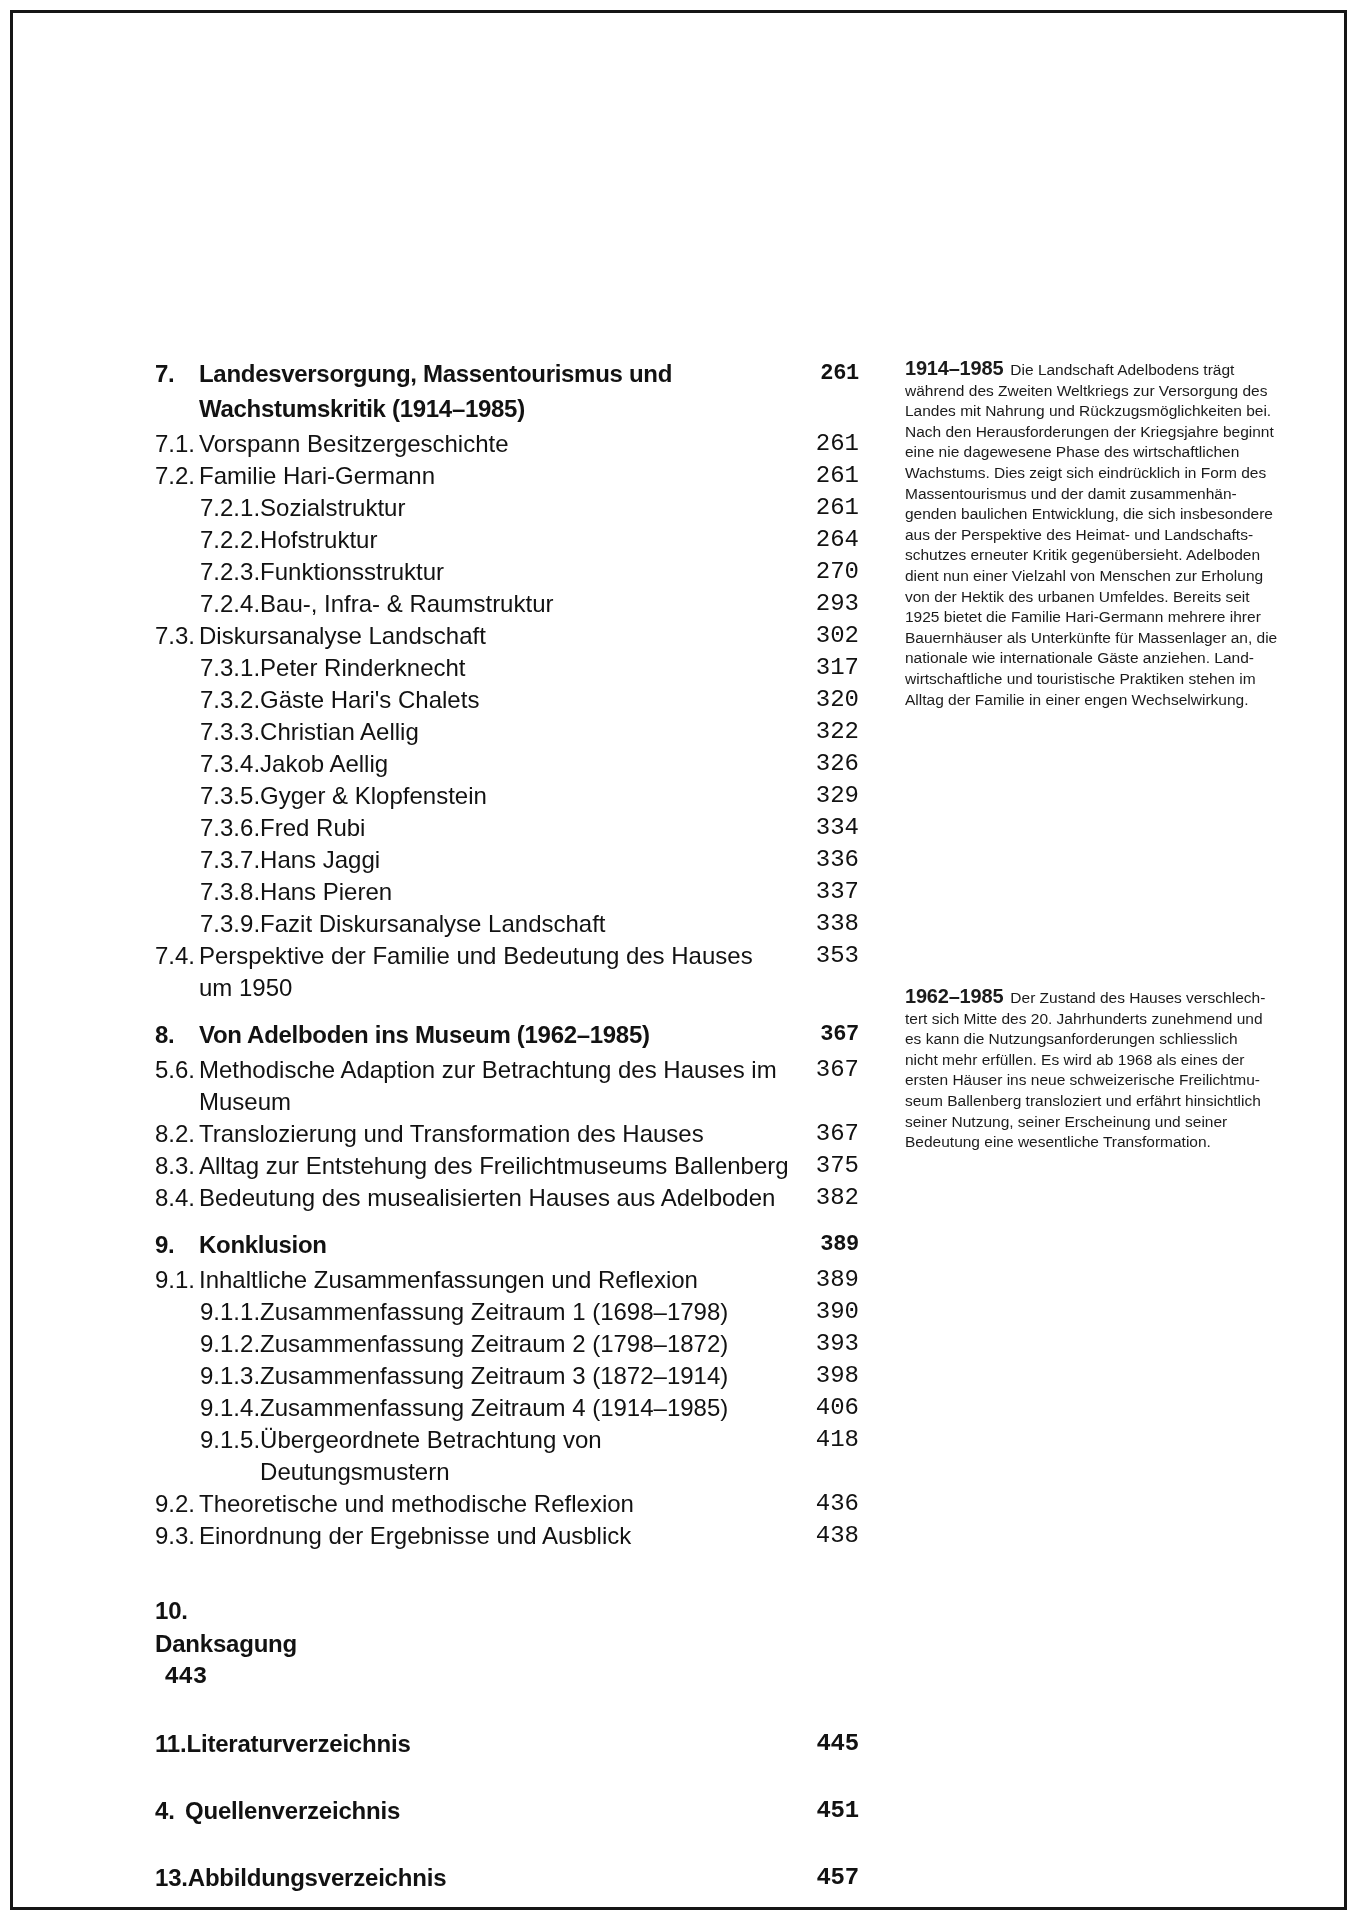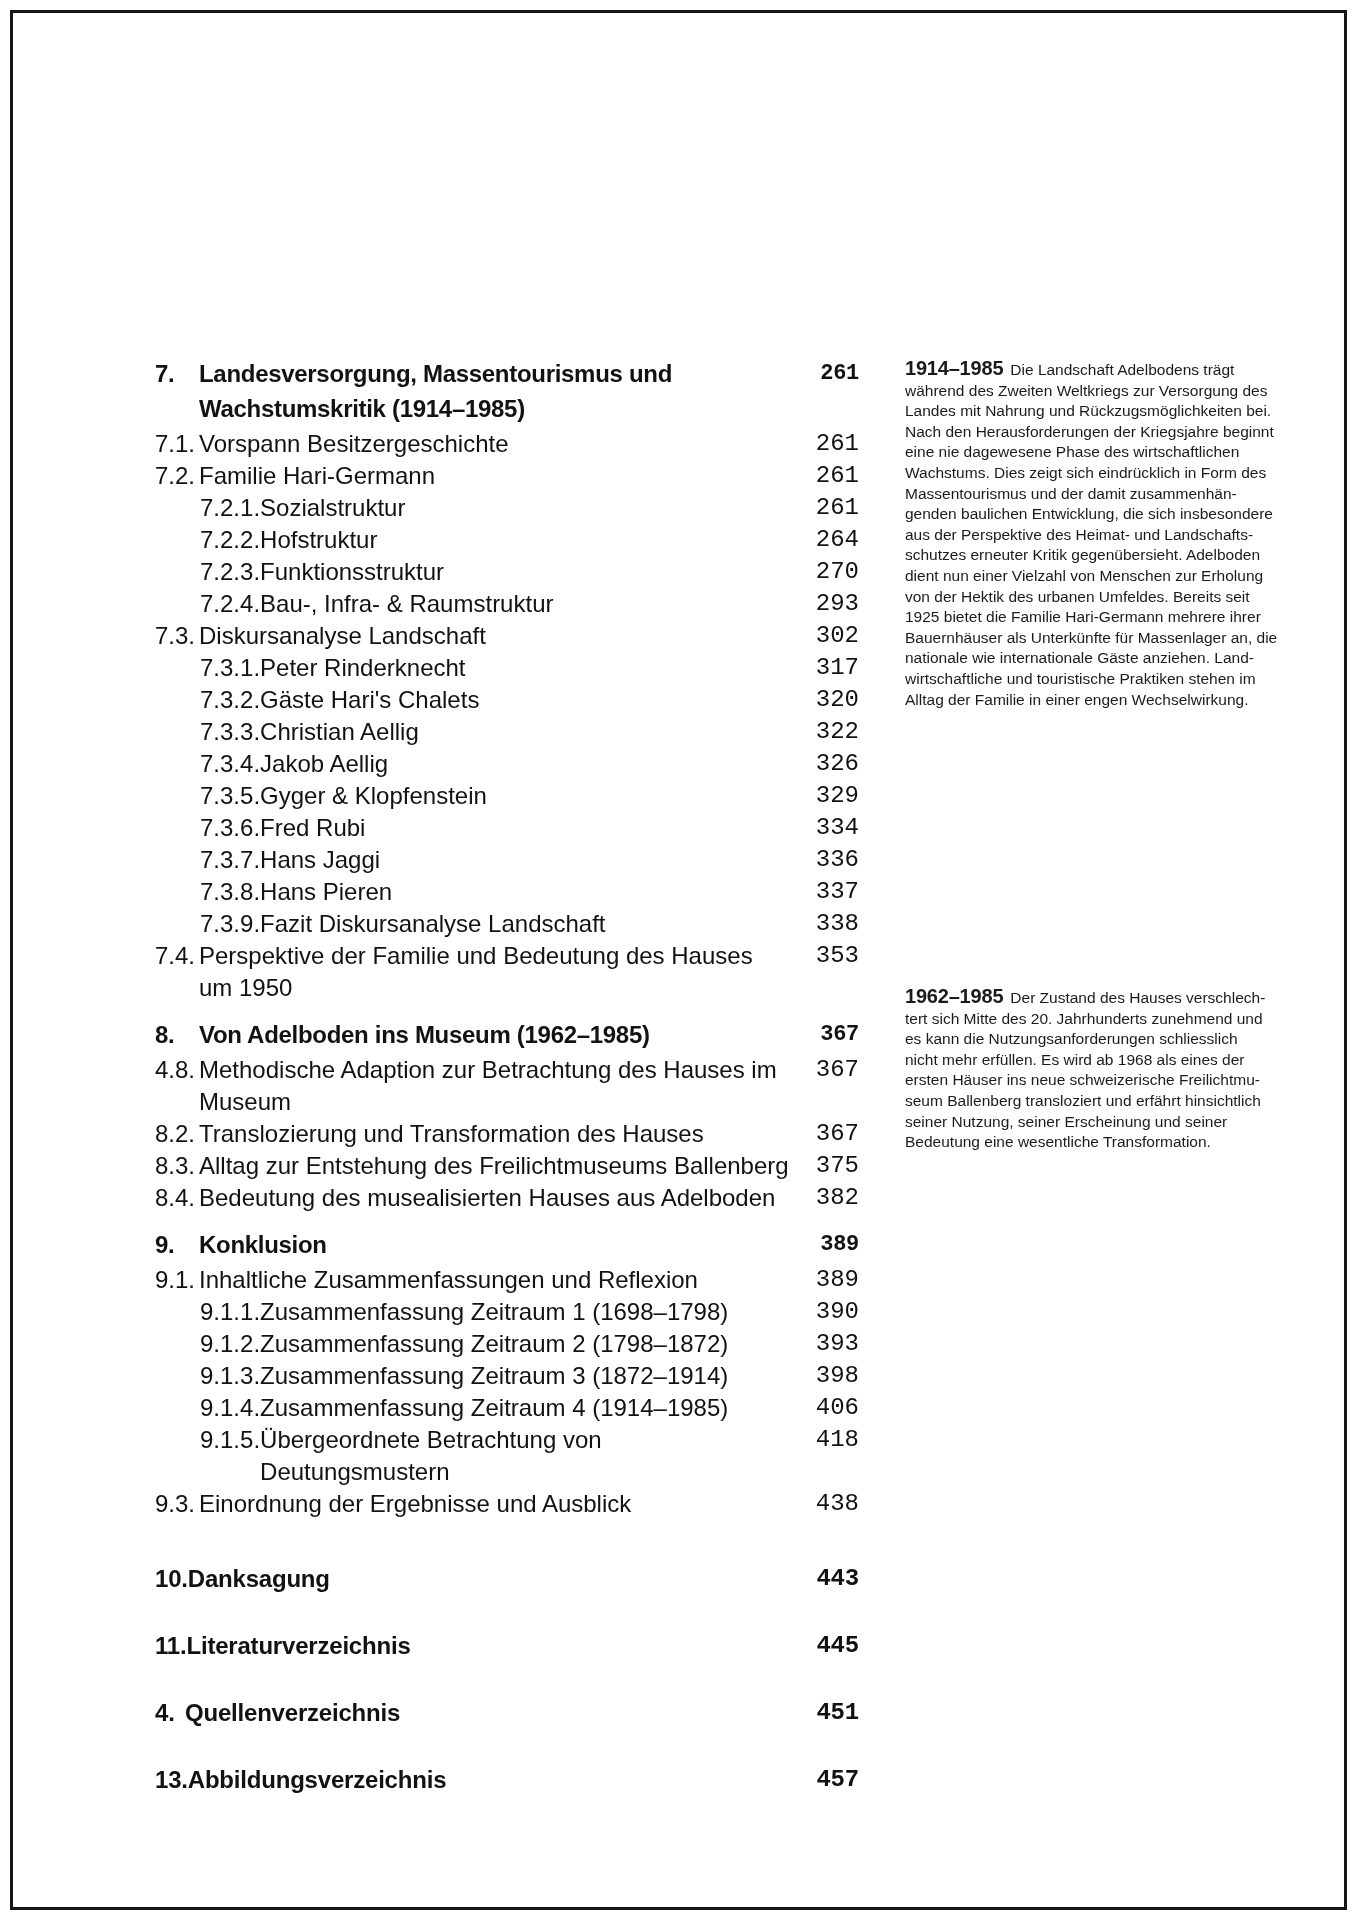--- a/index.html
+++ b/index.html
@@ -72,20 +72,21 @@
     font-weight: 700;
     line-height: 33px;
     letter-spacing: -0.2px;
     margin-top: 34px;
   }
   .row.backmatter .num {
     flex-basis: 30px;
   }
   .row.gap {
     margin-top: 42px;
+    flex-direction: column;
   }
   .notes {
     position: absolute;
     left: 905px;
     top: 0;
     width: 382px;
   }
   .note {
     position: absolute;
     left: 0;
@@ -200,21 +201,21 @@
       <span class="num">7.4.</span>
       <span class="title">Perspektive der Familie und Bedeutung des Hauses um 1950</span>
       <span class="pg">353</span>
     </div>
     <div class="row chapter">
       <span class="num">8.</span>
       <span class="title">Von Adelboden ins Museum (1962–1985)</span>
       <span class="pg">367</span>
     </div>
     <div class="row section">
-      <span class="num">4.8.</span>
+      <span class="num">5.6.</span>
       <span class="title">Methodische Adaption zur Betrachtung des Hauses im Museum</span>
       <span class="pg">367</span>
     </div>
     <div class="row section">
       <span class="num">8.2.</span>
       <span class="title">Translozierung und Transformation des Hauses</span>
       <span class="pg">367</span>
     </div>
     <div class="row section">
       <span class="num">8.3.</span>
@@ -253,20 +254,25 @@
     </div>
     <div class="row subsection">
       <span class="num">9.1.4.</span>
       <span class="title">Zusammenfassung Zeitraum 4 (1914–1985)</span>
       <span class="pg">406</span>
     </div>
     <div class="row subsection">
       <span class="num">9.1.5.</span>
       <span class="title">Übergeordnete Betrachtung von Deutungsmustern</span>
       <span class="pg">418</span>
+    </div>
+    <div class="row section">
+      <span class="num">9.2.</span>
+      <span class="title">Theoretische und methodische Reflexion</span>
+      <span class="pg">436</span>
     </div>
     <div class="row section">
       <span class="num">9.3.</span>
       <span class="title">Einordnung der Ergebnisse und Ausblick</span>
       <span class="pg">438</span>
     </div>
     <div class="row backmatter gap">
       <span class="num">10.</span>
       <span class="title">Danksagung</span>
       <span class="pg">443</span>

